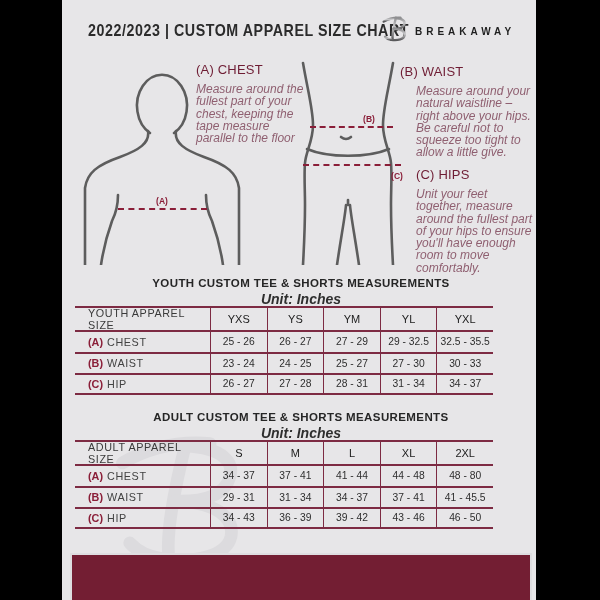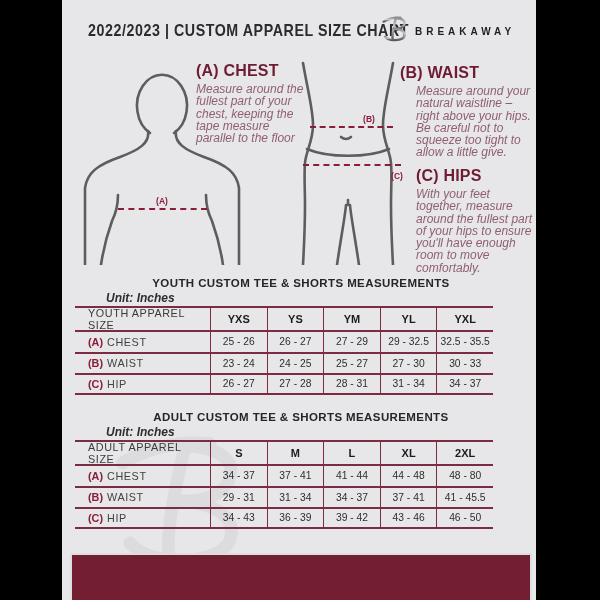--- a/index.html
+++ b/index.html
@@ -30,40 +30,40 @@
 
   
   .fig{position:absolute;}
   .fig svg{display:block;width:100%;height:100%;}
   .fig path{fill:none;stroke:var(--sil);stroke-width:2.6;stroke-linecap:round;}
 
   .dash-line{position:absolute;border-top:2px dashed var(--dash);}
   .dash-tag{position:absolute;width:26px;text-align:center;font-size:8.5px;
     font-weight:700;color:var(--dash);}
 
-  .sec-head{position:absolute;font-size:16px;font-weight:700;color:var(--burgundy);
+  .sec-head{position:absolute;font-size:13px;font-weight:400;color:var(--burgundy);
     letter-spacing:.2px;white-space:nowrap;text-align:center;}
   .sec-desc{position:absolute;font-size:12px;font-style:italic;color:var(--desc);
     line-height:12.3px;font-weight:500;}
 
   
   .tbl-title{position:absolute;left:30px;width:418px;text-align:center;
     font-size:11.5px;font-weight:700;color:#262626;letter-spacing:.4px;}
-  .tbl-unit{position:absolute;left:44px;width:418px;text-align:left;
-    font-size:12px;font-style:italic;font-weight:600;color:#2e2e2e;}
+  .tbl-unit{position:absolute;left:30px;width:418px;text-align:center;
+    font-size:14px;font-style:italic;font-weight:600;color:#2e2e2e;}
   .size-table{position:absolute;left:13px;width:418px;}
   .t-row{display:flex;border-top:2px solid var(--tborder);height:21.5px;}
   .t-row.t-head{height:24px;}
   .t-row:last-child{border-bottom:2px solid var(--tborder);}
   .t-cell{flex:0 0 56.6px;border-left:1.5px solid var(--tborder);
     display:flex;align-items:center;justify-content:center;
     font-size:10.3px;color:#2e2e2e;}
   .t-cell.t-label{flex:0 0 135px;border-left:none;justify-content:flex-start;
     padding-left:13px;}
-  .t-head .t-cell{font-weight:700;color:#1c1c1c;font-size:11px;}
+  .t-head .t-cell{font-weight:400;color:#1c1c1c;font-size:11px;}
   .t-head .t-cell.t-label{font-weight:400;color:#3a3a3a;font-size:10.8px;letter-spacing:.6px;}
   .row-key{color:var(--dash);font-weight:700;font-size:10.8px;margin-right:4px;}
   .row-name{color:#424242;font-size:10.8px;letter-spacing:.6px;}
 
   
   .watermark{position:absolute;left:38px;top:424px;width:152px;height:156px;z-index:0;}
   .watermark path{fill:none;stroke:var(--wm);stroke-width:2.6;stroke-linecap:round;}
   .layer{position:relative;z-index:1;}
   .bottom-bar{position:absolute;left:8px;top:553px;width:462px;height:52px;
     background:var(--bar);border:2px solid #dedde0;z-index:2;}
@@ -131,21 +131,21 @@
     <div class="dash-line" style="left:241px;top:164px;width:98px;"></div>
     <div class="dash-tag" style="left:322px;top:171px;">(C)</div>
 
     <div class="sec-head" style="left:134px;top:62px;">(A) CHEST</div>
     <div class="sec-desc" style="left:134px;top:83px;width:112px;">Measure around the fullest part of your chest, keeping the tape measure parallel to the floor</div>
 
     <div class="sec-head" style="left:338px;top:64px;">(B) WAIST</div>
     <div class="sec-desc" style="left:354px;top:85px;width:116px;">Measure around your natural waistline – right above your hips. Be careful not to squeeze too tight to allow a little give.</div>
 
     <div class="sec-head" style="left:354px;top:167px;">(C) HIPS</div>
-    <div class="sec-desc" style="left:354px;top:188px;width:118px;">With your feet together, measure around the fullest part of your hips to ensure you'll have enough room to move comfortably.</div>
+    <div class="sec-desc" style="left:354px;top:188px;width:118px;">Unit your feet together, measure around the fullest part of your hips to ensure you'll have enough room to move comfortably.</div>
 
     <div class="tbl-title" style="top:277px;">YOUTH CUSTOM TEE &amp; SHORTS MEASUREMENTS</div>
     <div class="tbl-unit" style="top:291px;">Unit: Inches</div>
     <div class="size-table" style="top:306px;">
       <div class="t-row t-head">
         <div class="t-cell t-label">YOUTH APPAREL SIZE</div>
         <div class="t-cell">YXS</div>
         <div class="t-cell">YS</div>
         <div class="t-cell">YM</div>
         <div class="t-cell">YL</div>

